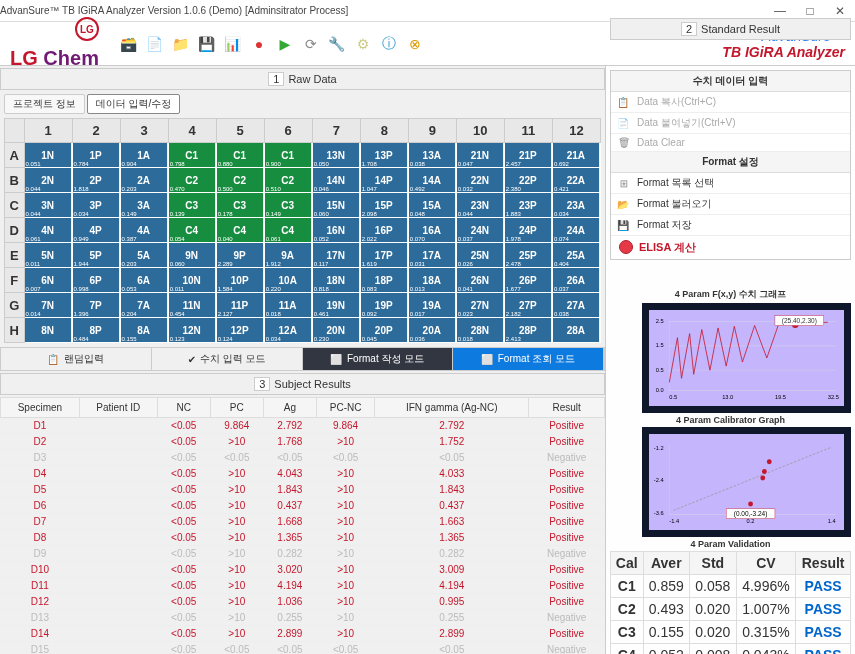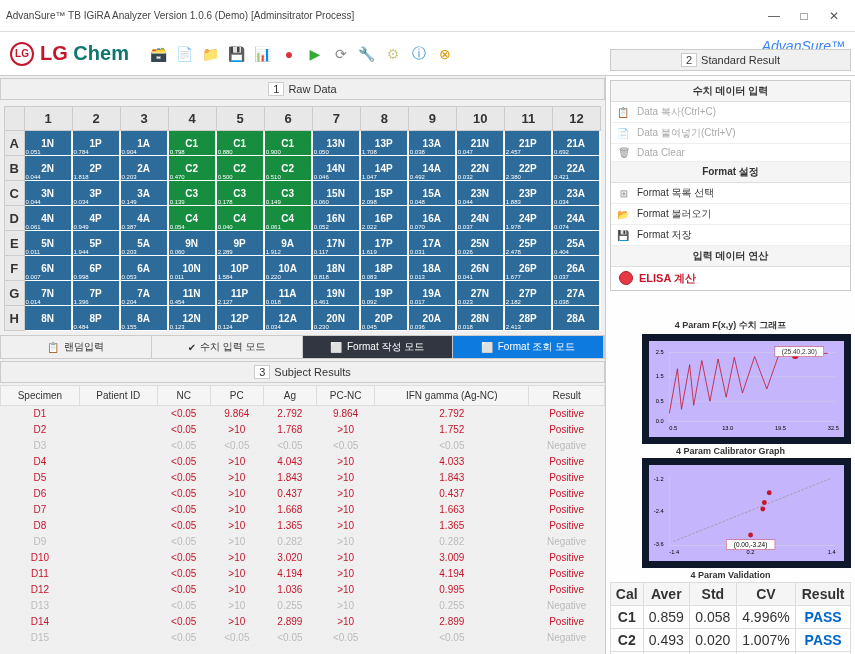--- a/index.html
+++ b/index.html
@@ -1,25 +1,25 @@
 <!DOCTYPE html>
 <html><head>
 <meta charset="utf-8">
 <style>
 * { box-sizing: border-box; margin: 0; padding: 0; }
 body { font-family: "Malgun Gothic", Arial, sans-serif; font-size: 11px; background: #f0f0f0; color: #333; width: 855px; }
-.titlebar { background: #fff; height: 32px; display: flex; align-items: center; padding: 0 6px; border-bottom: 1px solid #ddd; }
+.titlebar { background: #fff; height: 22px; display: flex; align-items: center; padding: 0 0; border-bottom: 1px solid #ddd; }
 .titlebar span { flex: 1; font-size: 10px; color: #444; }
 .winbtn { width: 30px; text-align: center; font-size: 12px; color: #555; cursor: pointer; }
 .header { background: #fff; display: flex; align-items: center; padding: 4px 10px; height: 44px; border-bottom: 1px solid #ccc; }
-.logo { display: flex; align-items: flex-start; gap: 6px; }
+.logo { display: flex; align-items: flex-end; gap: 6px; flex-direction: column; }
 .logo-circle { width: 24px; height: 24px; border: 2px solid #c4172c; border-radius: 50%; display: flex; align-items: center; justify-content: center; font-size: 10px; color: #c4172c; font-weight: bold; }
 .logo-text { font-size: 20px; font-weight: bold; }
 .logo-text .lg { color: #c4172c; }
-.logo-text .chem { color: #0f766e; }
+.logo-text .chem { color: #701a75; }
 .toolbar { display: flex; gap: 6px; margin-left: 20px; flex: 1; }
 .tb-icon { width: 20px; height: 20px; display: flex; align-items: center; justify-content: center; font-size: 14px; cursor: pointer; }
 .brand { text-align: right; }
 .brand .a1 { font-style: italic; font-size: 14px; color: #3b82f6; }
 .brand .a2 { color: #c4172c; font-weight: bold; font-size: 14px; font-style: italic; }
 .main { display: flex; }
 .left { width: 605px; }
 .right { width: 250px; background: #fefefe; border-left: 1px solid #ccc; padding: 2px 4px; }
 .section-title { background: #f0f0f0; border: 1px solid #ccc; padding: 3px 6px; font-size: 11px; margin: 2px 0; text-align: center; }
 .section-title .num { display: inline-block; background: #fff; border: 1px solid #ccc; padding: 0 4px; margin-right: 4px; }
@@ -92,20 +92,24 @@
     <div class="a1">AdvanSure™</div>
     <div class="a2">TB IGiRA Analyzer</div>
   </div>
 </div>
 
 <div class="main">
   <div class="left">
     <div class="section-title">
       <span class="num">1</span><span>Raw Data</span>
     </div>
+    <div class="tabs">
+      <div class="tab">프로젝트 정보</div>
+      <div class="tab active">데이터 입력/수정</div>
+    </div>
     <div class="plate">
       <table id="plate-table">
           <tbody>
             <tr>
               <th></th>
               <th>1</th>
               <th>2</th>
               <th>3</th>
               <th>4</th>
               <th>5</th>
@@ -918,21 +922,20 @@
           <span>Format 목록 선택</span>
         </div>
       <div class="side-btn">
           <span class="ic">📂</span>
           <span>Format 불러오기</span>
         </div>
       <div class="side-btn">
           <span class="ic">💾</span>
           <span>Format 저장</span>
         </div>
-      <div class="side-head">입력 데이터 연산</div>
       <div class="elisa-btn">
           <span class="dot"></span>
           <span>ELISA 계산</span>
         </div>
     </div>
 
     <div class="section-title" style="margin-top:-242px;position:relative;top:-2px;">
       <span class="num">2</span><span>Standard Result</span>
     </div>
     <div style="height:242px"></div>

